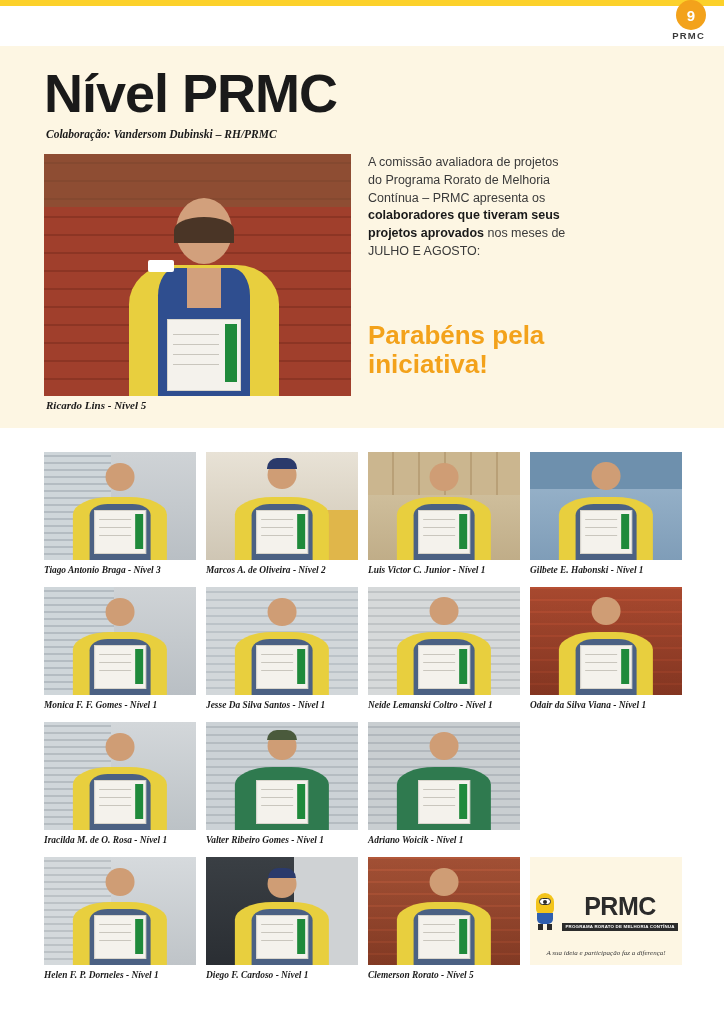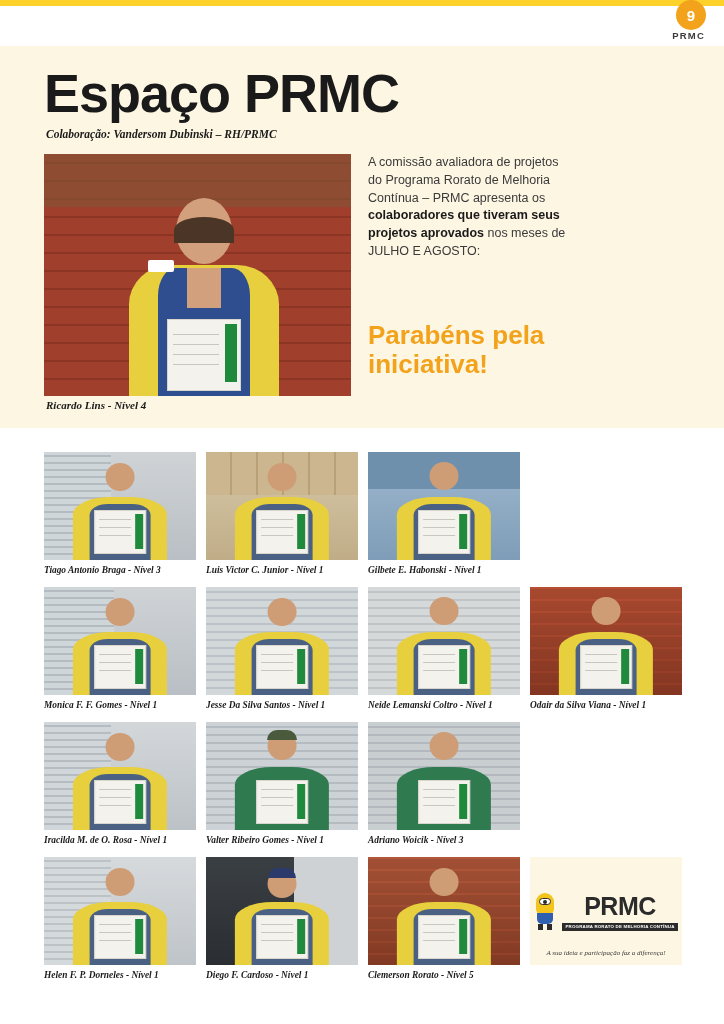--- a/index.html
+++ b/index.html
@@ -232,21 +232,21 @@
 </head>
 <body>
 
 <div class="page">
 
   <div class="top-yellow-bar"></div>
   <div class="page-num-circle">9</div>
   <div class="top-label">PRMC</div>
 
   <div class="hero">
-    <div class="title">Espaço PRMC</div>
+    <div class="title">Nível PRMC</div>
     <div class="subtitle">Colaboração: Vandersom Dubinski – RH/PRMC</div>
 
     <div class="hero-photo">
 
       <div class="ph" style="inset:0;background:
           repeating-linear-gradient(0deg,#a03f2c 0px,#a03f2c 16px,#8c3524 16px,#8c3524 18px),
           repeating-linear-gradient(90deg,rgba(0,0,0,0.10) 0px,rgba(0,0,0,0.10) 2px,transparent 2px,transparent 52px);"></div>
       <div class="ph" style="left:0;top:0;width:100%;height:22%;background:#7f5a3a;opacity:.55;"></div>
 
       <div class="ph" style="left:52%;top:18%;transform:translateX(-50%);width:56px;height:66px;border-radius:50%;background:#d2a07c;"></div>
@@ -257,21 +257,21 @@
       <div class="ph" style="left:52%;top:68%;transform:translateX(-50%);width:74px;height:72px;background:#f4f2ec;border:1px solid #d8d5cc;">
         <div class="paper-green" style="width:12px;right:3px;top:4px;height:84%;"></div>
         <div class="paper-line" style="top:14px;"></div>
         <div class="paper-line" style="top:24px;"></div>
         <div class="paper-line" style="top:34px;"></div>
         <div class="paper-line" style="top:44px;"></div>
       </div>
       <div class="ph" style="left:34%;top:44%;width:26px;height:12px;background:#ffffff;border-radius:2px;"></div>
     </div>
 
-    <div class="hero-caption">Ricardo Lins - Nível 4</div>
+    <div class="hero-caption">Ricardo Lins - Nível 5</div>
 
     <div class="hero-text">
       <span>A comissão avaliadora de projetos do Programa Rorato de Melhoria Contínua – PRMC apresenta os </span><b>colaboradores que tiveram seus projetos aprovados</b><span> nos meses de JULHO E AGOSTO:</span>
     </div>
 
     <div class="hero-shout">Parabéns pela iniciativa!</div>
   </div>
 
   <div class="grid">
 
@@ -283,20 +283,36 @@
           <div class="person-body"></div>
           <div class="person-vest"></div>
           <div class="person-paper">
               <div class="paper-green"></div>
               <div class="paper-line" style="top:8px;"></div>
               <div class="paper-line" style="top:16px;"></div>
               <div class="paper-line" style="top:24px;"></div>
             </div>
         </div>
         <div class="cell-caption">Tiago Antonio Braga - Nível 3</div>
+      </div>
+      <div class="cell">
+        <div class="cell-photo" style="background:linear-gradient(180deg,#e8e2d6,#cfc6b4);">
+          <div class="ph" style="right:0;bottom:0;width:40%;height:46%;background:#e0b64a;"></div>
+          <div class="person-head" style="top:8%;"></div>
+          <div class="ph" style="left:50%;top:6%;transform:translateX(-50%);width:30px;height:11px;background:#2b3a6b;border-radius:10px 10px 0 0;"></div>
+          <div class="person-body"></div>
+          <div class="person-vest"></div>
+          <div class="person-paper">
+              <div class="paper-green"></div>
+              <div class="paper-line" style="top:8px;"></div>
+              <div class="paper-line" style="top:16px;"></div>
+              <div class="paper-line" style="top:24px;"></div>
+            </div>
+        </div>
+        <div class="cell-caption">Marcos A. de Oliveira - Nível 2</div>
       </div>
       <div class="cell">
         <div class="cell-photo" style="background:linear-gradient(180deg,#d8c9a8,#c0ad88);">
           <div class="ph" style="left:0;top:0;width:100%;height:40%;background:repeating-linear-gradient(90deg,#cbb68f 0px,#cbb68f 24px,#b9a077 24px,#b9a077 26px);"></div>
           <div class="person-head" style="top:10%;"></div>
           <div class="person-body"></div>
           <div class="person-vest"></div>
           <div class="person-paper">
               <div class="paper-green"></div>
               <div class="paper-line" style="top:8px;"></div>
@@ -422,21 +438,21 @@
           <div class="ph" style="left:0;top:0;width:100%;height:100%;background:repeating-linear-gradient(0deg,#c9ced1 0px,#c9ced1 6px,#b2b8bd 6px,#b2b8bd 8px);"></div>
           <div class="person-head" style="top:9%;"></div>
           <div class="person-body" style="background:#2f7a4f;"></div>
           <div class="person-paper">
               <div class="paper-green"></div>
               <div class="paper-line" style="top:8px;"></div>
               <div class="paper-line" style="top:16px;"></div>
               <div class="paper-line" style="top:24px;"></div>
             </div>
         </div>
-        <div class="cell-caption">Adriano Woicik - Nível 3</div>
+        <div class="cell-caption">Adriano Woicik - Nível 1</div>
       </div>
     </div>
 
     <div class="grid-row">
       <div class="cell">
         <div class="cell-photo" style="background:linear-gradient(180deg,#d6dadd,#bfc4c8);">
           <div class="ph" style="left:0;top:0;width:44%;height:100%;background:repeating-linear-gradient(0deg,#d4d9dc 0px,#d4d9dc 5px,#bcc2c6 5px,#bcc2c6 7px);"></div>
           <div class="person-head" style="top:10%;"></div>
           <div class="person-body"></div>
           <div class="person-vest"></div>

